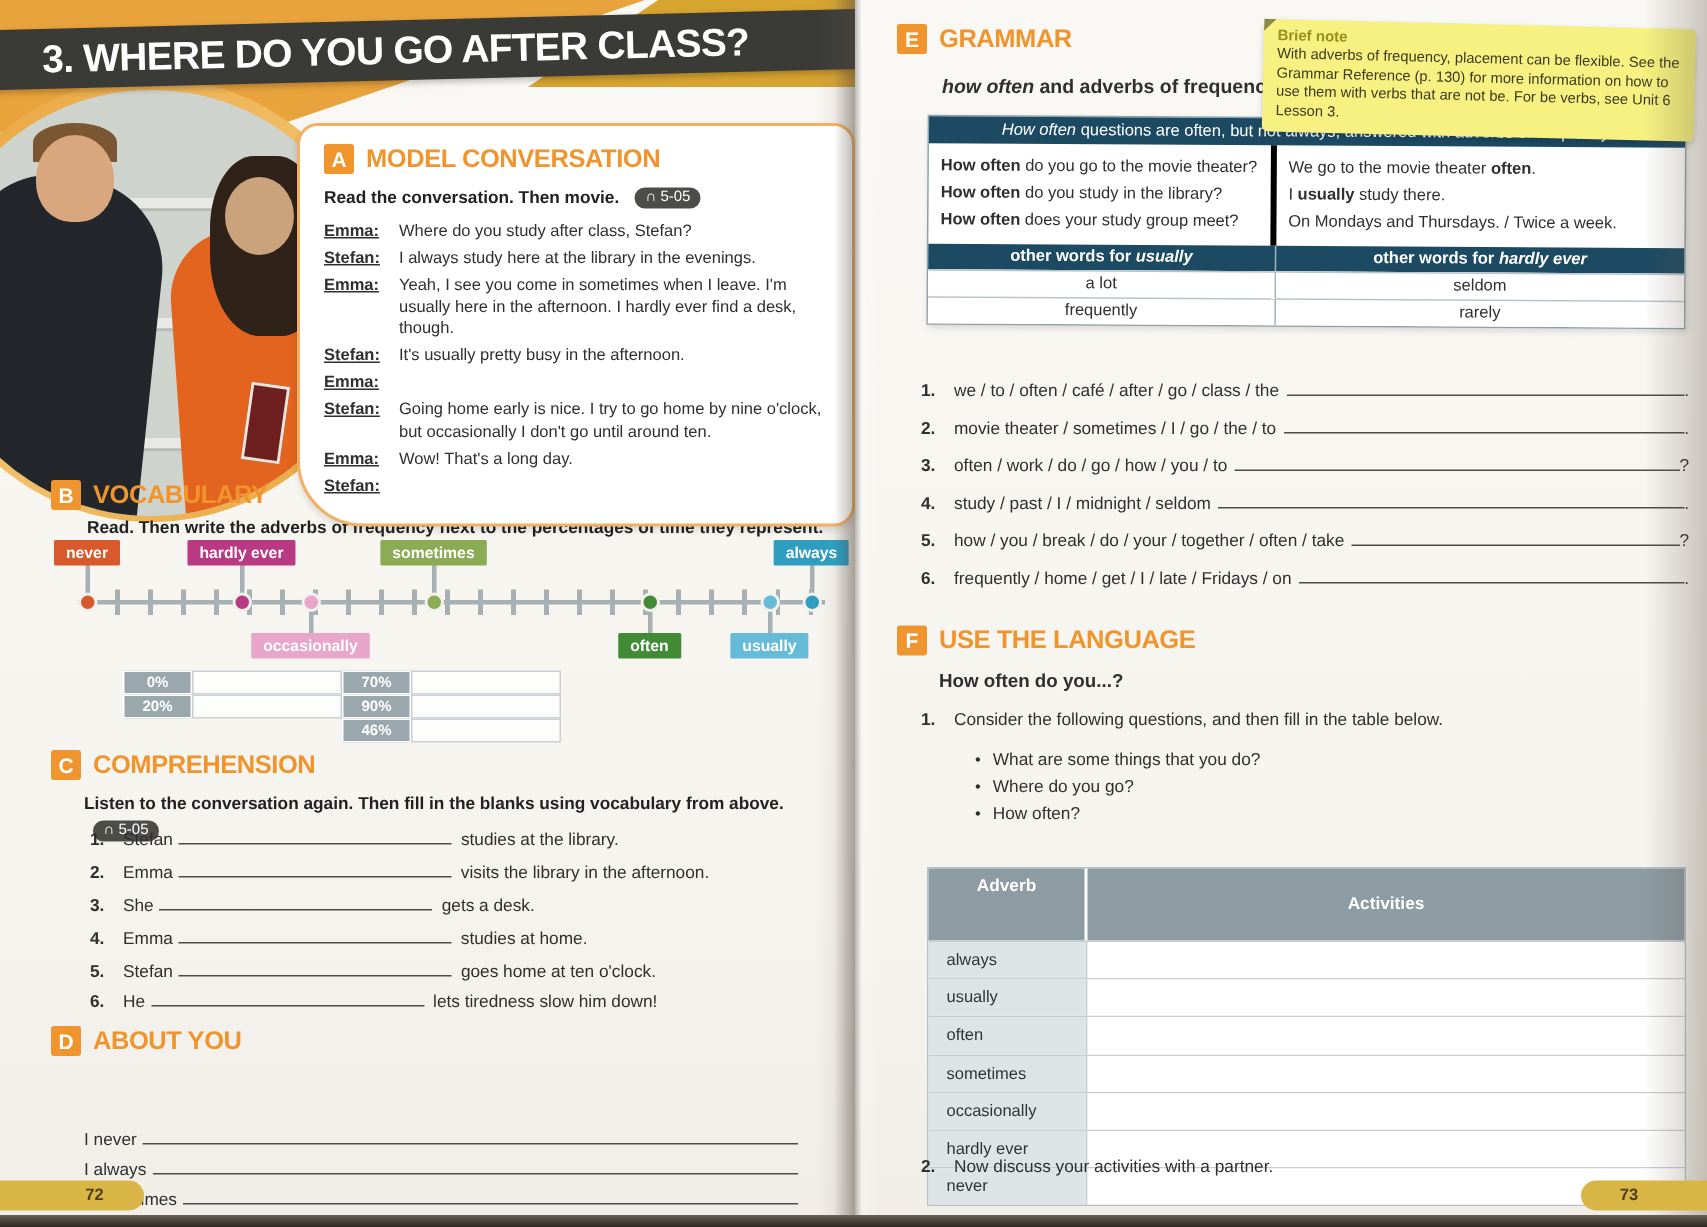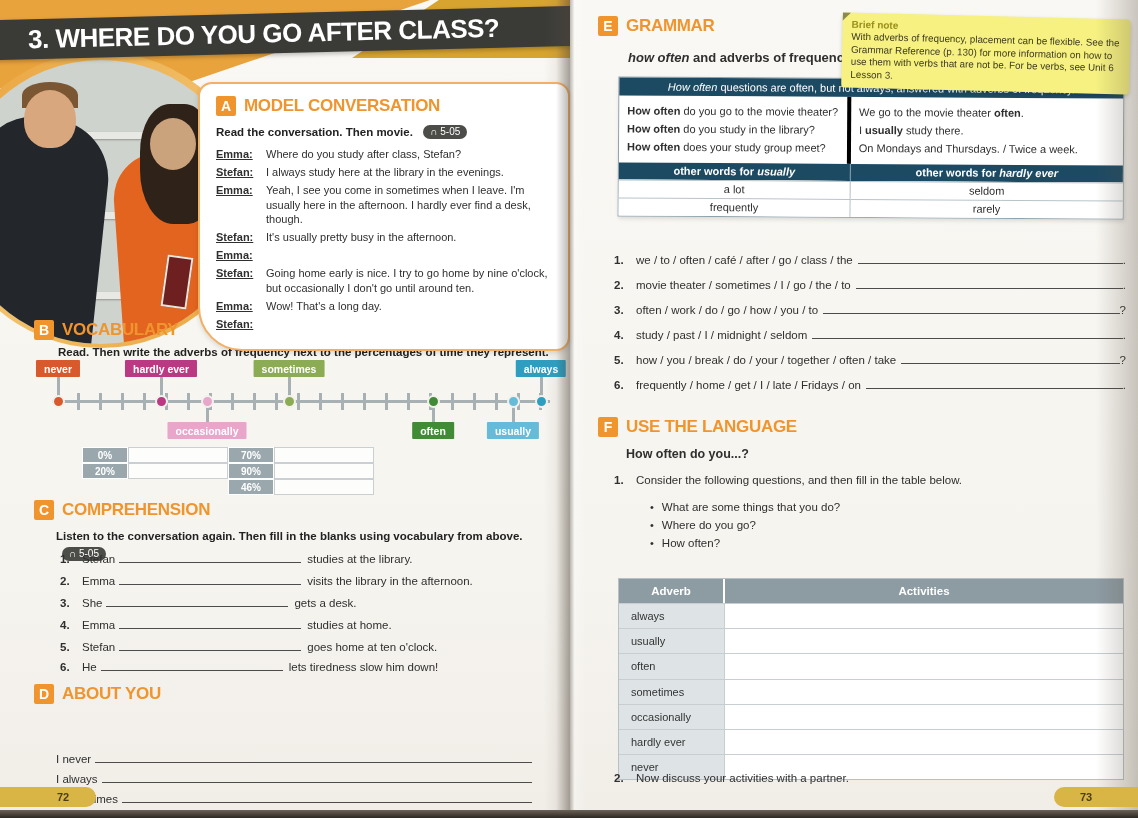--- a/index.html
+++ b/index.html
@@ -154,21 +154,21 @@
 
   .f-sub { position:absolute; left:56px; top:447px; font-weight:bold; font-size:12.5px;}
   .f-item { position:absolute; left:44px; font-size:11.5px; display:flex; align-items:baseline; width:500px;}
   .f-num { font-weight:bold; width:22px; flex:0 0 auto;}
   .f-bullet { position:absolute; left:80px; font-size:11.5px; display:flex; gap:8px; align-items:baseline;}
   .f-dot { font-size:11px; }
 
   .f-table { position:absolute; left:48px; top:556px; width:506px; border:1px solid #b7c1c5; background:#fff;margin-top:22px;}
   .f-thead { display:flex; background:#8d9ba3; color:#fff; font-weight:bold; font-size:11.5px;}
   .f-th-adverb { width:106px; text-align:center; padding:6px 4px; border-right:2px solid #fff;}
-  .f-th-act { flex:1; text-align:center; padding:6px 4px;}
+  .f-th-act { flex:1; text-align:center; padding:18px 4px;}
   .f-row { display:flex; height:25.2px; border-top:1px solid #c6ced2;}
   .f-adverb { width:106px; background:#dee4e6; font-size:11px; color:#333; display:flex; align-items:center;
     padding-left:12px; border-right:1px solid #c6ced2;}
   .f-act { flex:1; background:#fff; }
 </style>
 </head>
 <body>
 
 <div class="book">
 

